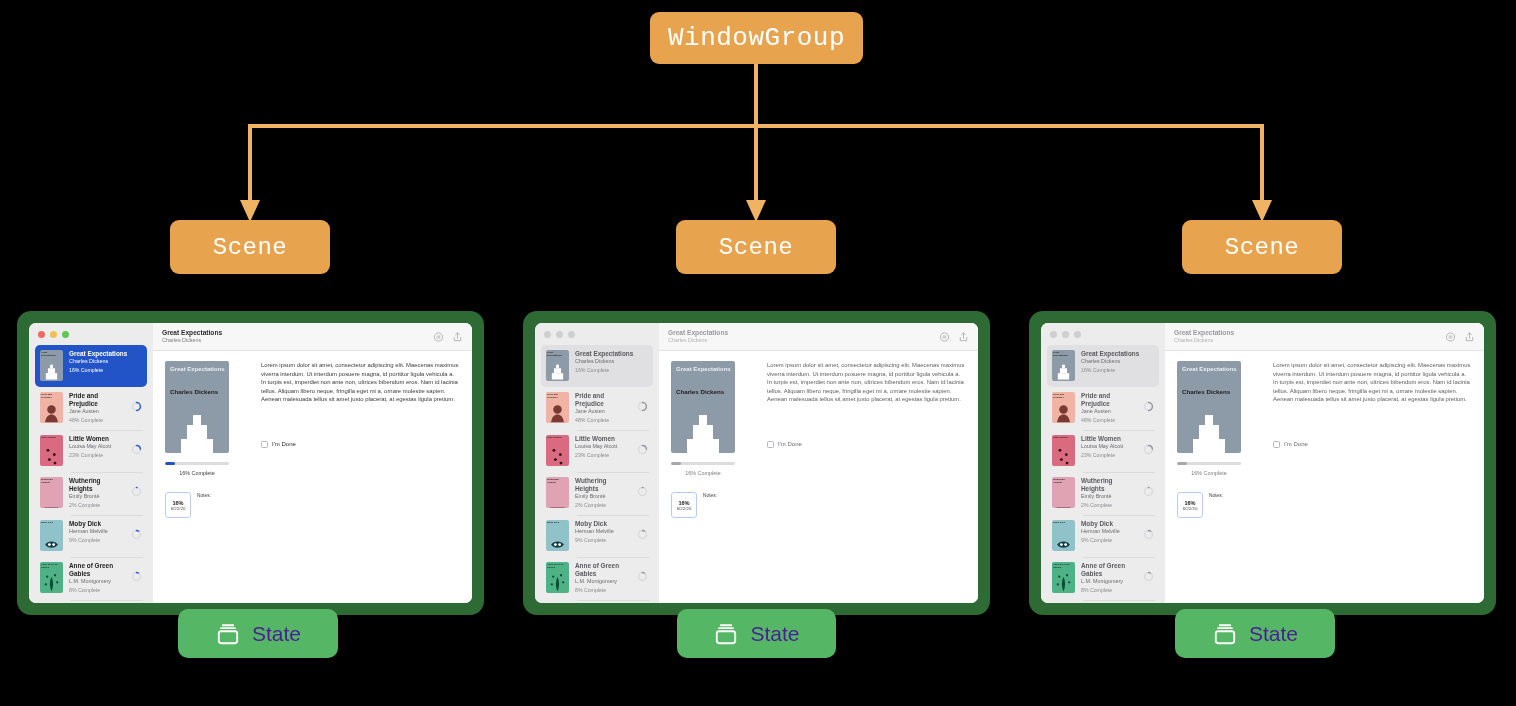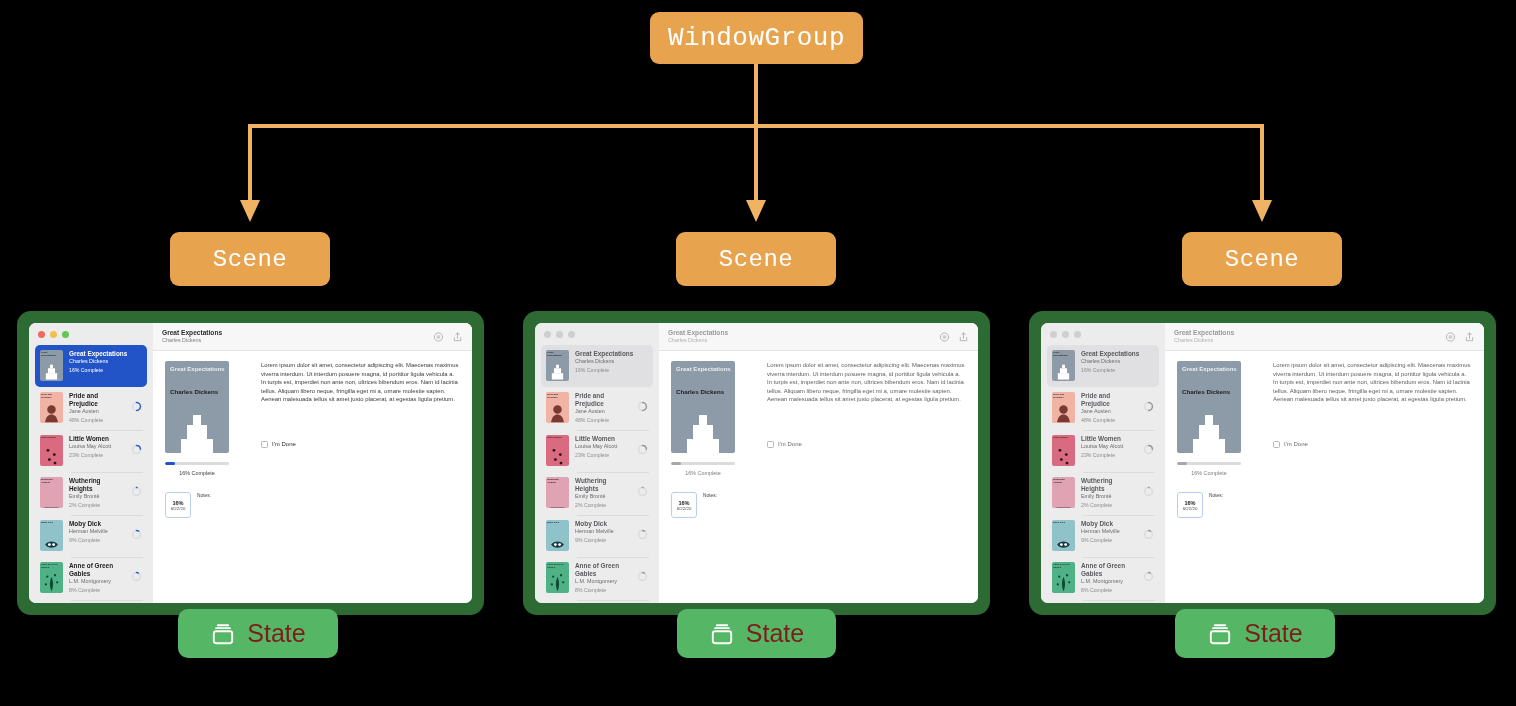--- a/index.html
+++ b/index.html
@@ -23,21 +23,21 @@
     font-family: "Liberation Mono", monospace;
     letter-spacing: .5px;
   }
   .node.root {
     left: 650px; top: 12px; width: 213px; height: 52px;
     background: #e8a34e; font-size: 26px;
   }
   .node.scene {
     width: 160px; height: 54px;
     background: #e8a34e; font-size: 24px;
-    top: 232px;
+    top: 220px;
   }
   .scene-1 { left: 170px; }
   .scene-2 { left: 676px; }
   .scene-3 { left: 1182px; }
 
   
   .frame {
     position: absolute;
     background: #2e6b34;
     border-radius: 14px;
@@ -180,21 +180,21 @@
   .state-badge {
     position: absolute; top: 609px;
     height: 49px; border-radius: 10px;
     background: #55b765;
     display: flex; align-items: center; justify-content: center;
     gap: 11px; padding: 0 20px;
   }
   .sb-1 { left: 178px; width: 160px; }
   .sb-2 { left: 677px; width: 159px; }
   .sb-3 { left: 1175px; width: 160px; }
-  .sb-label { color: #7f1d1d; font-size: 25px; }
+  .sb-label { color: #4c1d95; font-size: 21px; }
   .sb-icon { width: 26px; height: 26px; }
 </style>
 </head>
 <body>
 
 <div id="stage">
 
   <svg id="wires" viewBox="0 0 1516 706">
     <g stroke="#f0b263" stroke-width="4" fill="none">
       <path d="M756 64 V 210"></path>

